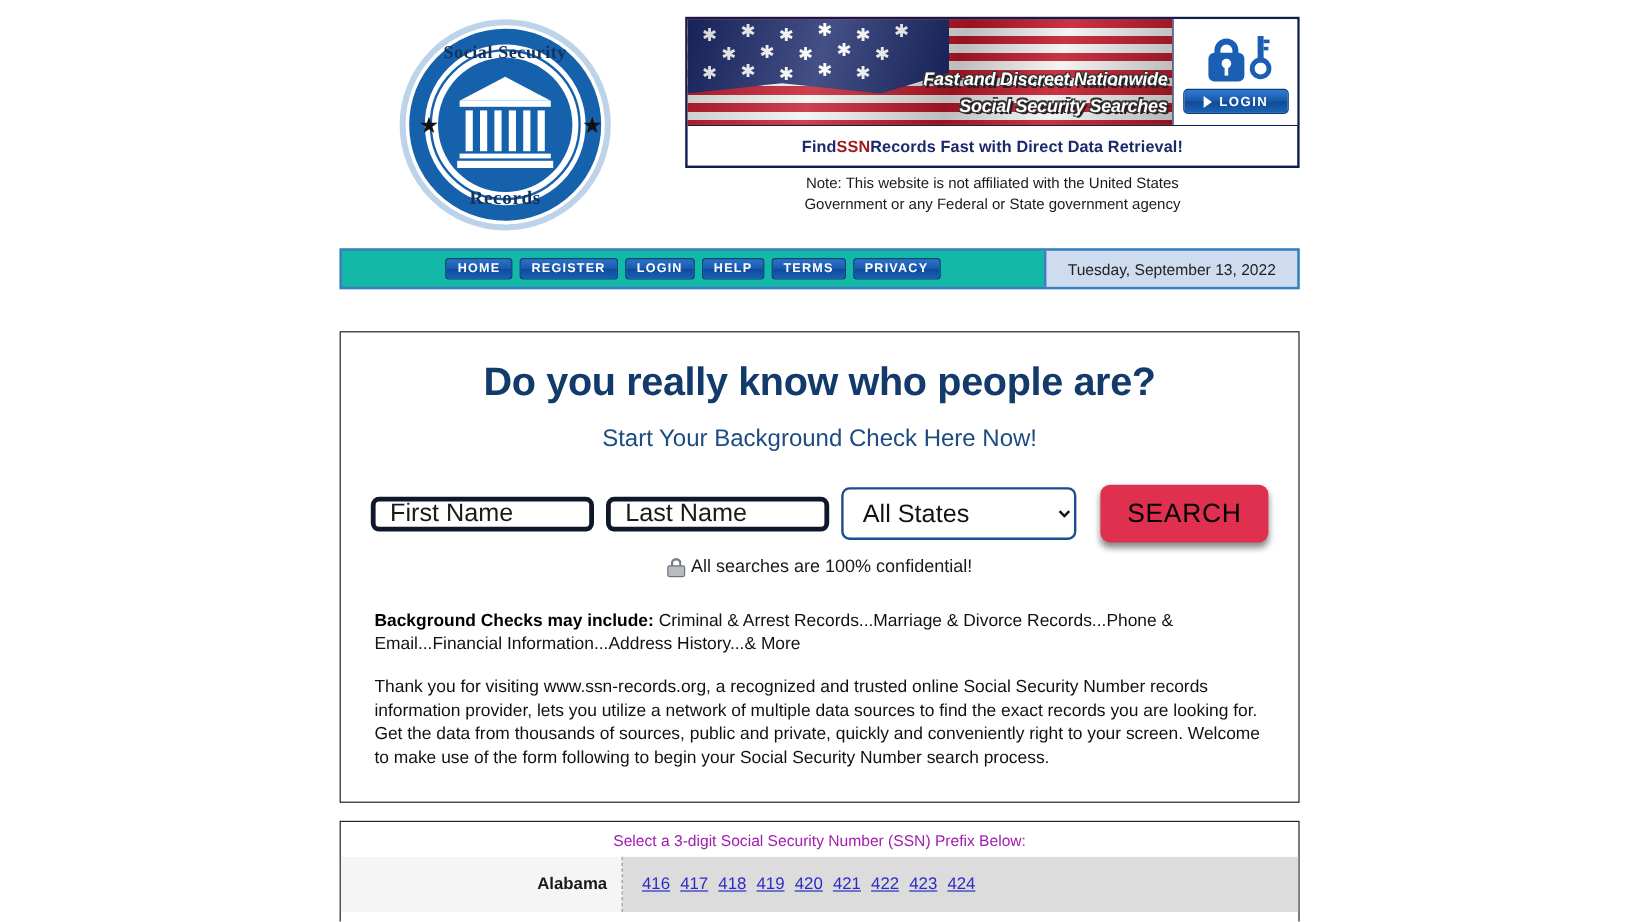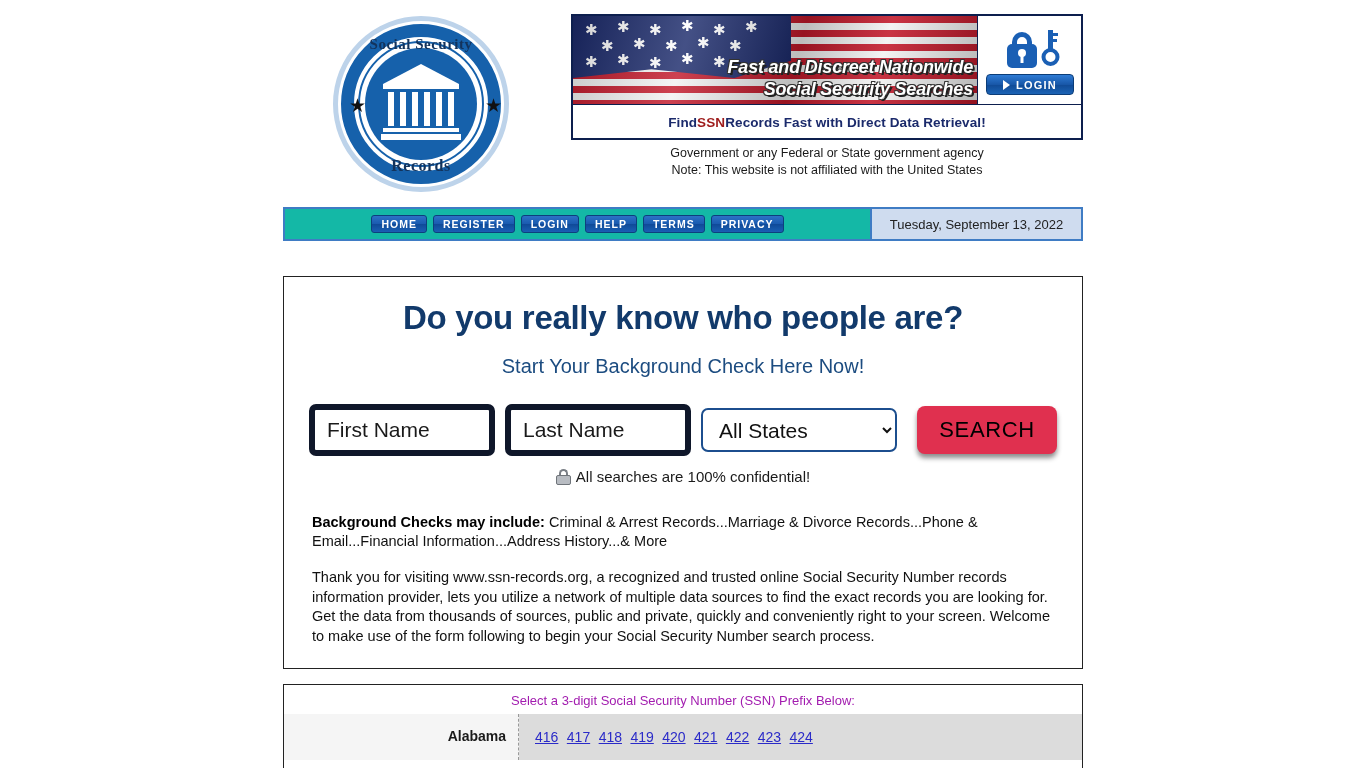--- a/index.html
+++ b/index.html
@@ -157,21 +157,21 @@
     line-height: 1;
   }
   .flag-text {
     position: absolute;
     right: 4px; top: 40px;
     width: 400px;
     text-align: right;
     font-family: "Liberation Sans", sans-serif;
     font-style: italic;
     font-weight: bold;
-    font-size: 18px;
+    font-size: 15px;
     line-height: 22px;
     color: #ffffff;
     text-shadow: 2px 2px 0 #222, -1px -1px 0 #333, 1px -1px 0 #333, -1px 1px 0 #333;
     letter-spacing: -0.2px;
   }
   .banner-right {
     position: relative;
     flex: 1;
     background: #ffffff;
     border-left: 1px solid #0d1f4e;
@@ -299,22 +299,22 @@
     font-weight: normal;
   }
   .form-row {
     margin-top: 26px;
     display: flex;
     align-items: center;
     justify-content: center;
     gap: 10px;
   }
   .fld {
-    width: 186px; height: 52px;
-    border: 6px solid #0f172a;
+    width: 186px; height: 29px;
+    border: 4px solid #0f172a;
     border-radius: 7px;
     background: #ffffff;
     font-size: 21px;
     color: #111;
     padding: 0 12px;
     box-sizing: border-box;
     font-family: "Liberation Sans", sans-serif;
     outline: none;
   }
   .fld::placeholder { color: #1a1a1a; opacity: 1; }
@@ -514,22 +514,22 @@
         </div>
       </div>
       <div class="banner-tag">
         <span>Find </span>
           <span class="ssn">SSN</span>
           <span> Records Fast with Direct Data Retrieval!</span>
       </div>
     </div>
 
     <div class="note">
+      <div>Note: This website is not affiliated with the United States</div>
       <div>Government or any Federal or State government agency</div>
-      <div>Note: This website is not affiliated with the United States</div>
     </div>
   </div>
 
   <div class="navbar">
     <div class="nav-left">
       <div class="nav-btn">HOME</div>
       <div class="nav-btn">REGISTER</div>
       <div class="nav-btn">LOGIN</div>
       <div class="nav-btn">HELP</div>
       <div class="nav-btn">TERMS</div>

